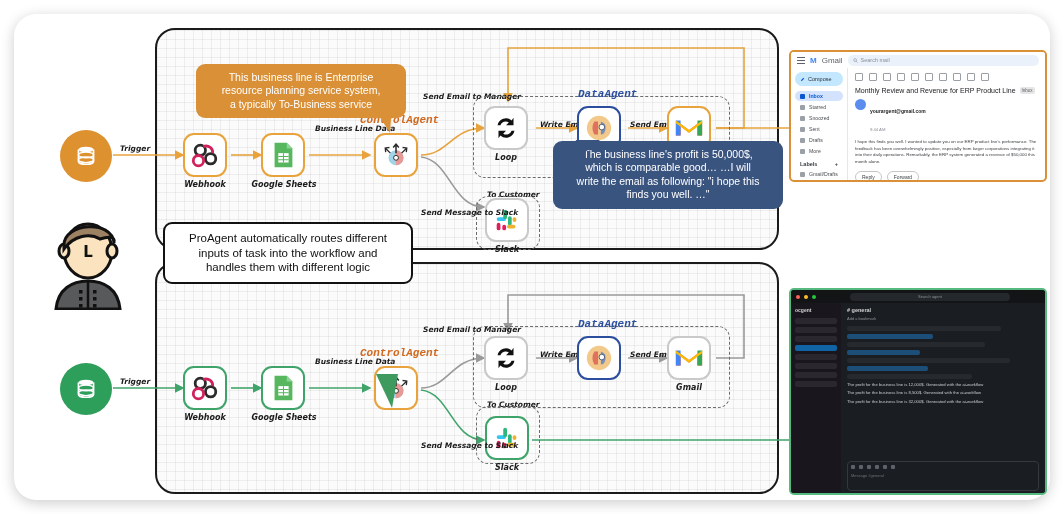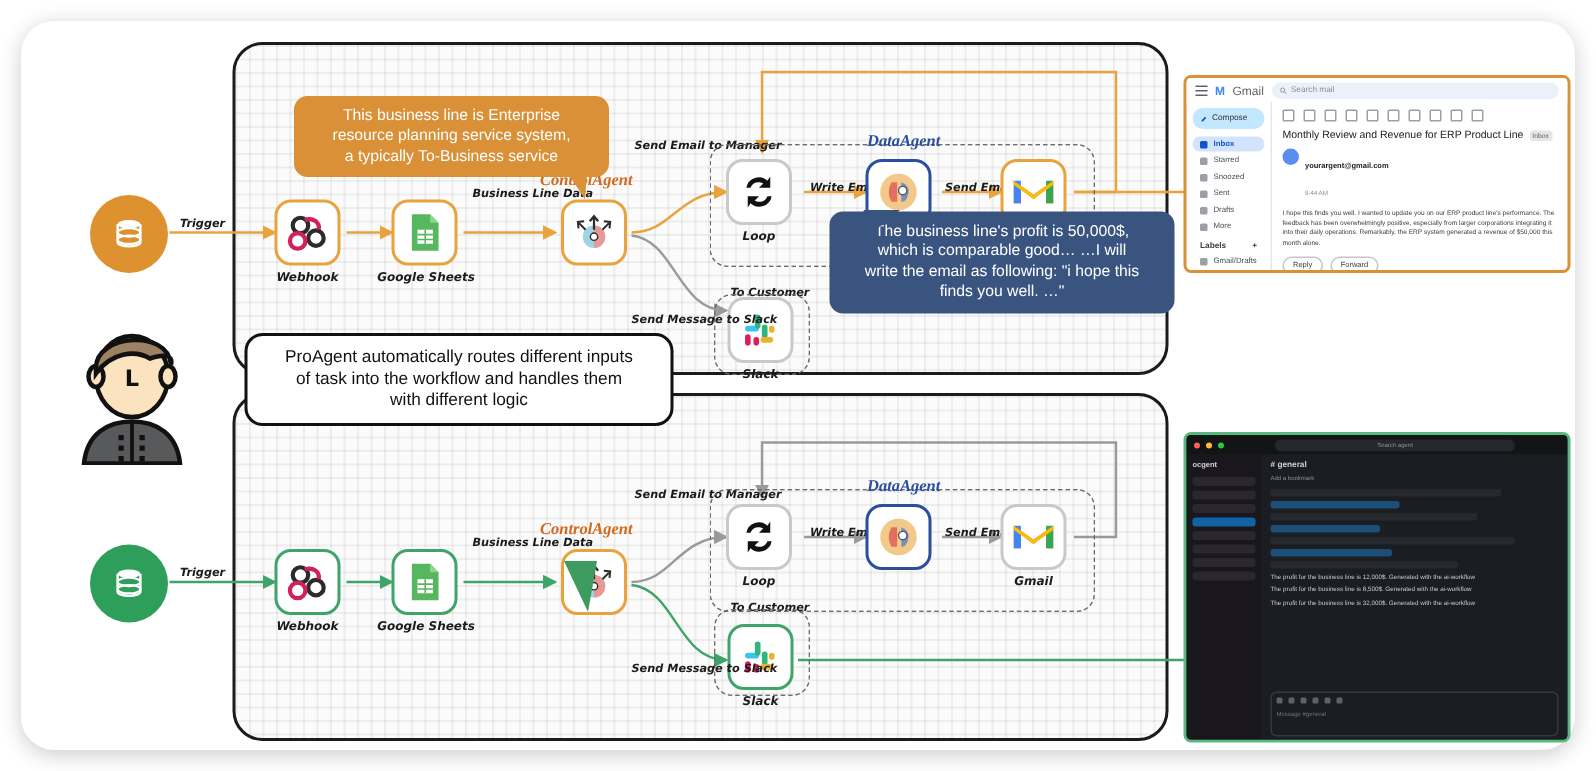--- a/index.html
+++ b/index.html
@@ -24,21 +24,21 @@
   .node{position:absolute;width:44px;height:44px;border-radius:11px;background:#fff;
     display:flex;align-items:center;justify-content:center;box-sizing:border-box;}
   .node.orange{border:2px solid #E8A33D;}
   .node.green{border:2px solid #3FA46A;}
   .node.blue{border:2.2px solid #2B4F9E;}
   .node.plain{border:2px solid #c9c9c9;}
   .node svg,.node .glyph{width:30px;height:30px;display:block;}
 
   .nlabel{position:absolute;font-family:"DejaVu Sans",sans-serif;font-style:italic;
     font-size:8px;color:#1b1b1b;white-space:nowrap;text-align:center;font-weight:600;}
-  .agent-title{position:absolute;font-family:Liberation Serif, serif;font-style:italic;
+  .agent-title{position:absolute;font-family:Liberation Mono, monospace;font-style:italic;
     font-weight:bold;font-size:11px;white-space:nowrap;}
   .agent-title.ctrl{color:#D2691E;}
   .agent-title.data{color:#2B4F9E;}
 
   .elabel{position:absolute;font-family:"DejaVu Sans",sans-serif;font-style:italic;font-weight:600;
     font-size:7.5px;color:#1b1b1b;line-height:1.25;white-space:nowrap;text-align:center;}
 
   .dashbox{position:absolute;border:1.6px dashed #6b6b6b;border-radius:12px;}
 
   
@@ -268,21 +268,21 @@
   </div>
 
   <div class="callout orange" style="left:196px;top:64px;width:210px;">This business line is Enterprise resource planning service system, a typically To-Business service</div>
   <svg class="svg-layer" style="z-index:3;">
     <path d="M372,105 L392,105 L390,133 Z" fill="#D99036"></path>
     <path d="M576,140 L600,140 L566,168 Z" fill="#3A5480"></path>
     <path d="M376,196 L398,196 L392,230 Z" fill="#3E9A5F" transform="translate(0,178)"></path>
   </svg>
   <div class="callout blue" style="left:553px;top:141px;width:230px;">The business line's profit is 50,000$, which is comparable good… …I will write the email as following: "i hope this finds you well. …"</div>
 
-  <div class="callout white" style="left:163px;top:222px;width:286px;border-radius:12px;">ProAgent automatically routes different inputs of task into the workflow and handles them with different logic</div>
+  <div class="callout white" style="left:163px;top:222px;width:250px;">ProAgent automatically routes different inputs of task into the workflow and handles them with different logic</div>
 
   <div style="position:absolute;left:46px;top:205px;width:84px;height:105px;">
     <svg viewBox="0 0 84 105" width="84" height="105">
       <ellipse cx="42" cy="46" rx="24" ry="27" fill="#FAE3BE" stroke="#111" stroke-width="3"></ellipse>
       <ellipse cx="18" cy="46" rx="5" ry="7" fill="#FAE3BE" stroke="#111" stroke-width="3"></ellipse>
       <ellipse cx="66" cy="46" rx="5" ry="7" fill="#FAE3BE" stroke="#111" stroke-width="3"></ellipse>
       <path d="M18,40 C18,18 66,14 68,38 C70,30 60,32 54,34 C44,28 28,30 18,44 z" fill="#9C8162" stroke="#111" stroke-width="3"></path>
       <text x="42" y="52" font-size="15" font-weight="bold" text-anchor="middle" fill="#111" font-family="DejaVu Sans, sans-serif">L</text>
       <path d="M10,104 C12,84 26,76 42,76 C58,76 72,84 74,104 z" fill="#58595B" stroke="#111" stroke-width="3"></path>
       <path d="M42,76 v28" stroke="#111" stroke-width="2.5"></path>

